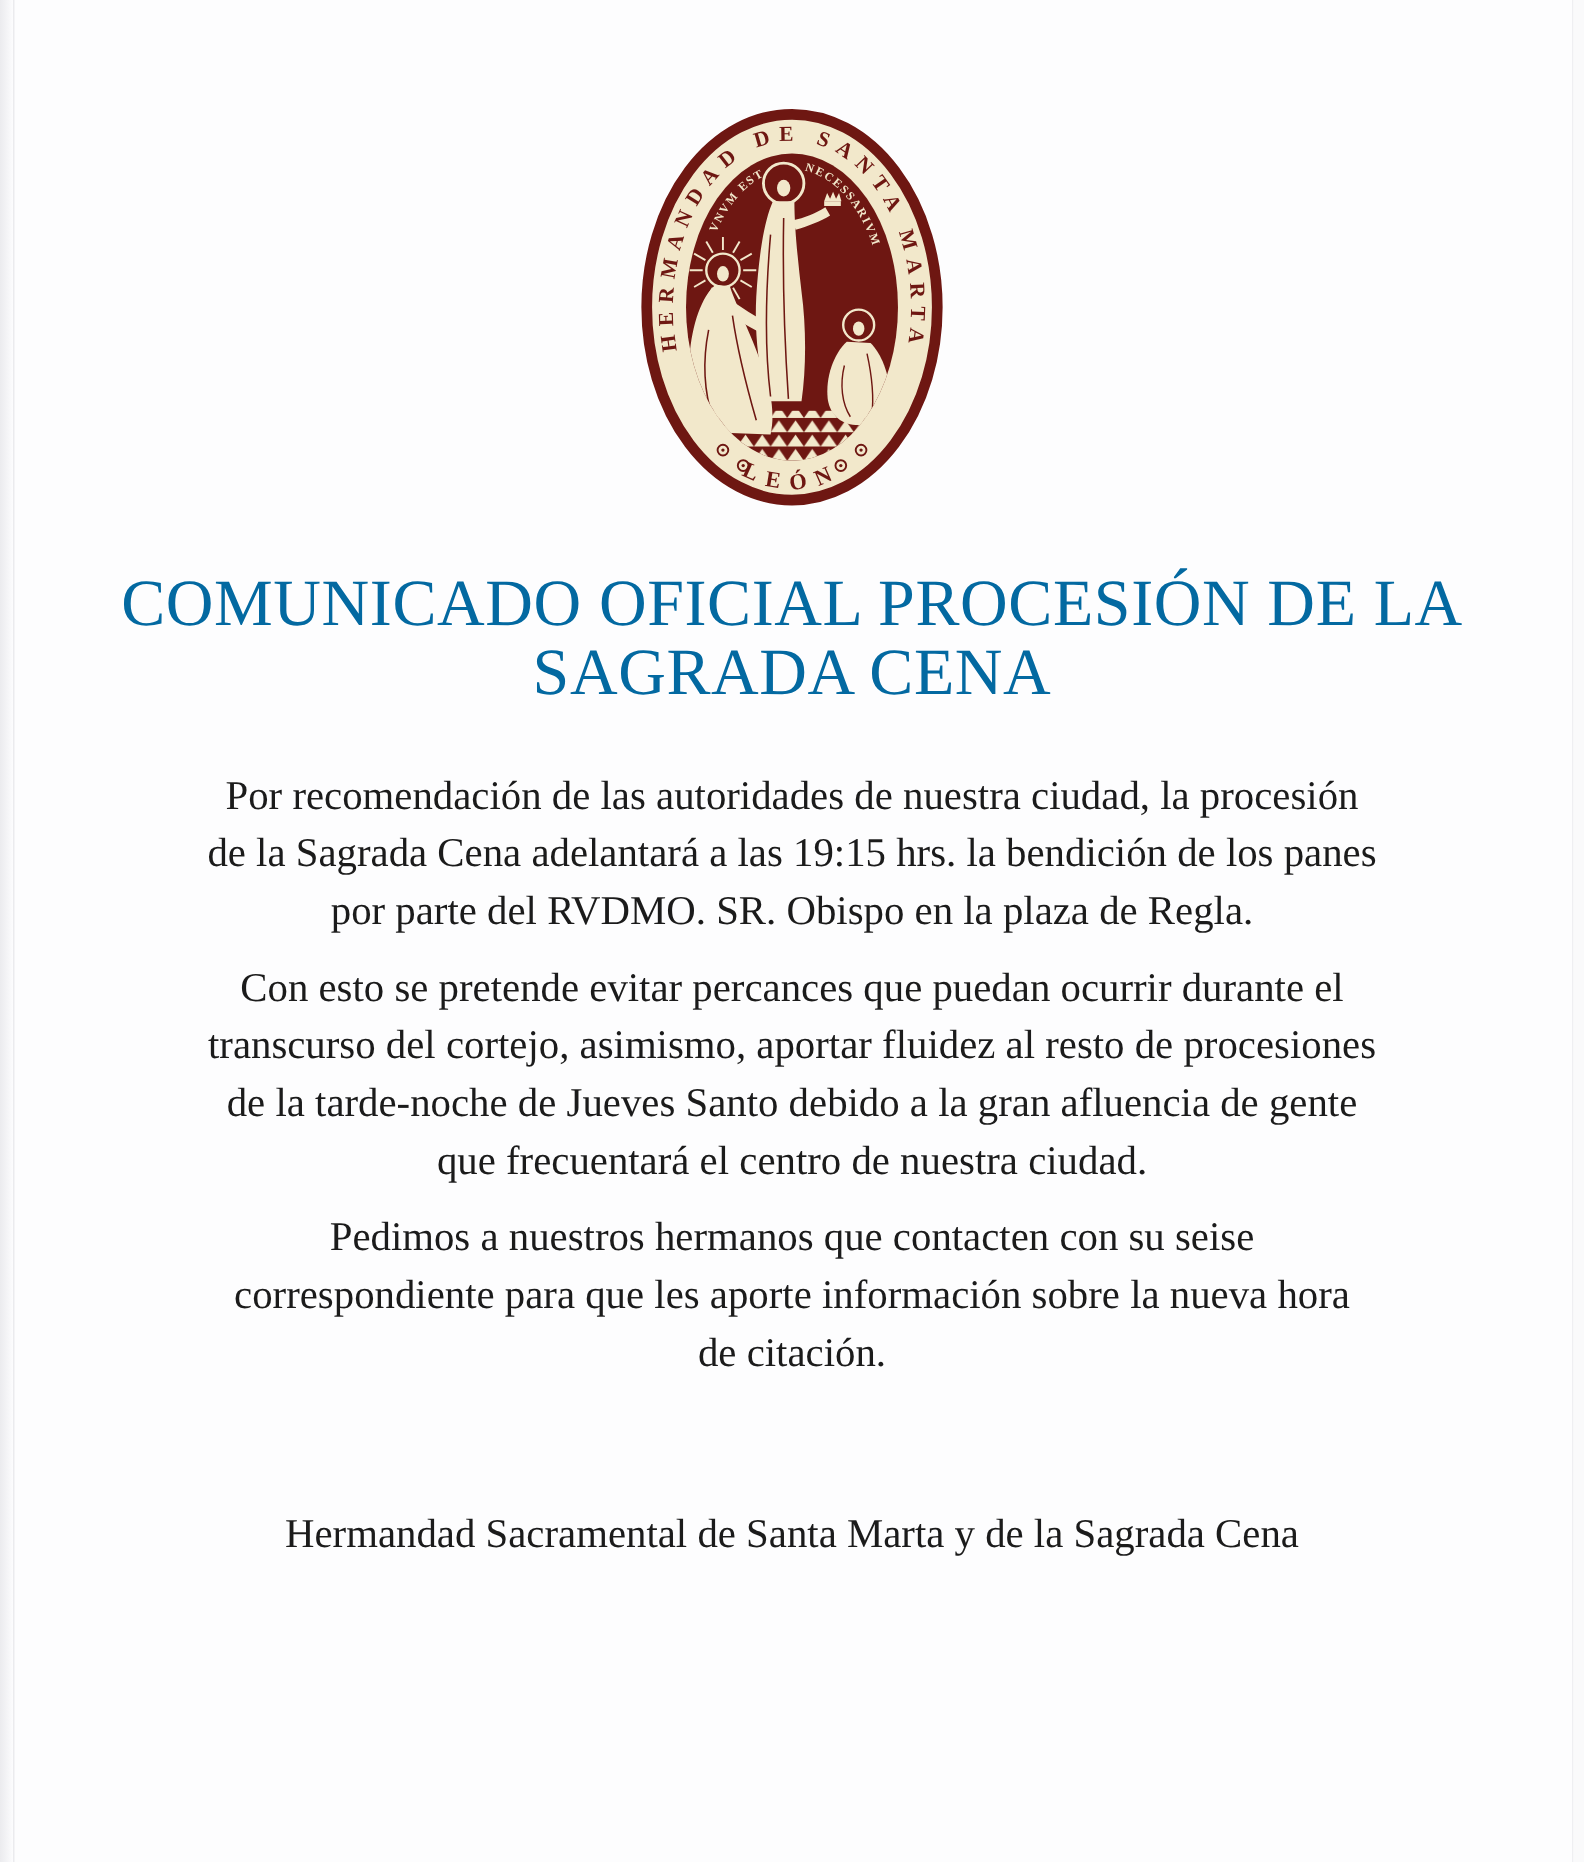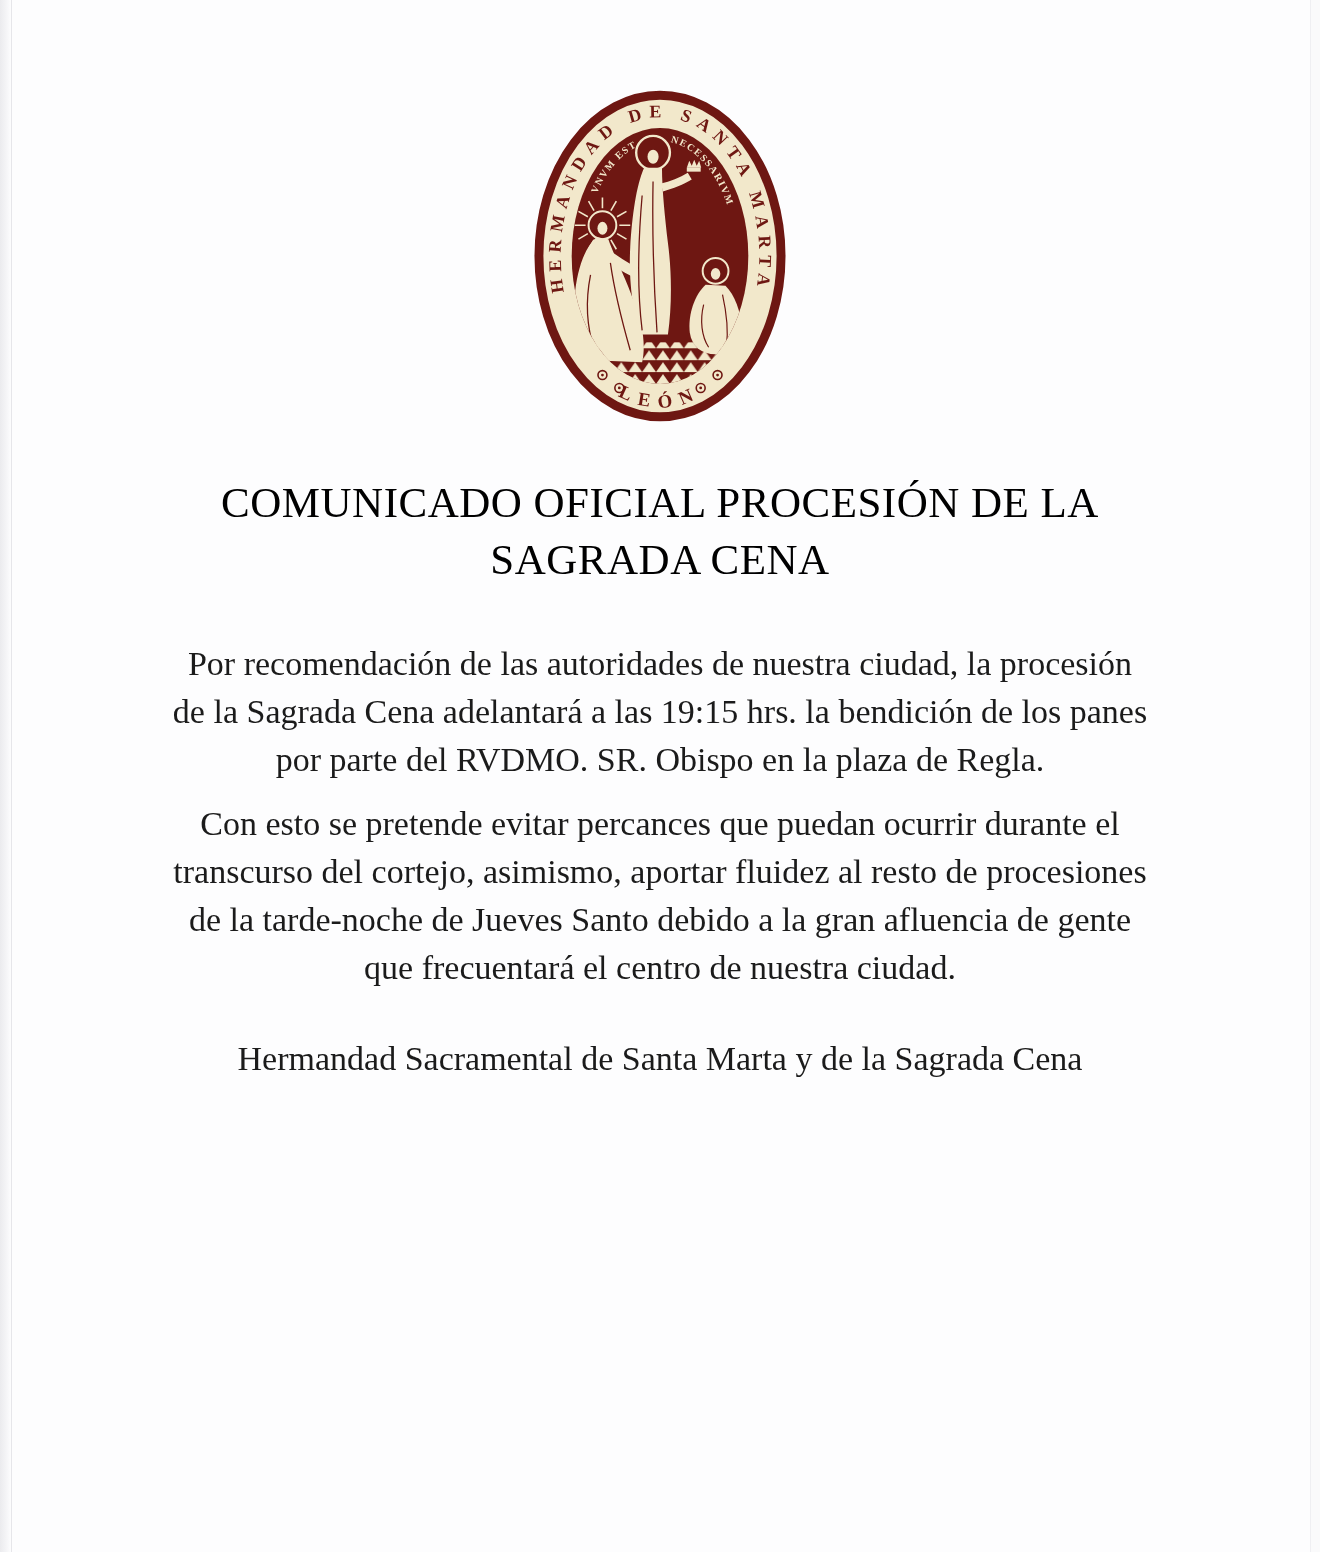--- a/index.html
+++ b/index.html
@@ -18,26 +18,26 @@
   .edge-right{
     position:absolute;right:0;top:0;bottom:0;width:10px;
     background:#fafafb;border-left:1px solid #efeff2;
   }
   .content{
     position:absolute;top:0;left:50%;transform:translateX(-50%);
     width:1210px;text-align:center;
   }
   .emblem-wrap{margin-top:86px;display:flex;justify-content:center}
   .title{
-    margin-top:48px;font-size:43px;line-height:57px;font-weight:400;
-    letter-spacing:.5px;white-space:pre-line;color:#000000;
+    margin-top:48px;font-size:55px;line-height:57px;font-weight:400;
+    letter-spacing:.5px;white-space:pre-line;color:#0369a1;
   }
   .body-text{margin-top:52px;font-size:34px;line-height:48px}
   .body-text p{white-space:pre-line;margin:16px}
-  .signature{margin-top:44px;font-size:34px;line-height:46px}
+  .signature{margin-top:104px;font-size:34px;line-height:46px}
 
   
   .mar-f{fill:var(--maroon,#6e1712)}
   .mar-s{stroke:var(--maroon,#6e1712)}
   .cr-f{fill:var(--cream,#f2e8cb)}
   .cr-s{stroke:var(--cream,#f2e8cb)}
   .ring-text{font-family:"Liberation Serif",serif;font-weight:700;fill:var(--maroon,#6e1712)}
   .motto-text{font-family:"Liberation Serif",serif;font-weight:700;fill:var(--cream,#f2e8cb)}
 </style>
 </head>
@@ -151,18 +151,21 @@
 SAGRADA CENA</h1>
 
     <div class="body-text">
       <p>Por recomendación de las autoridades de nuestra ciudad, la procesión
 de la Sagrada Cena adelantará a las 19:15 hrs. la bendición de los panes
 por parte del RVDMO. SR. Obispo en la plaza de Regla.</p>
       <p>Con esto se pretende evitar percances que puedan ocurrir durante el
 transcurso del cortejo, asimismo, aportar fluidez al resto de procesiones
 de la tarde-noche de Jueves Santo debido a la gran afluencia de gente
 que frecuentará el centro de nuestra ciudad.</p>
+      <p>Pedimos a nuestros hermanos que contacten con su seise
+correspondiente para que les aporte información sobre la nueva hora
+de citación.</p>
     </div>
 
     <div class="signature">Hermandad Sacramental de Santa Marta y de la Sagrada Cena</div>
 
   </div>
 </div>
 
 </body></html>

